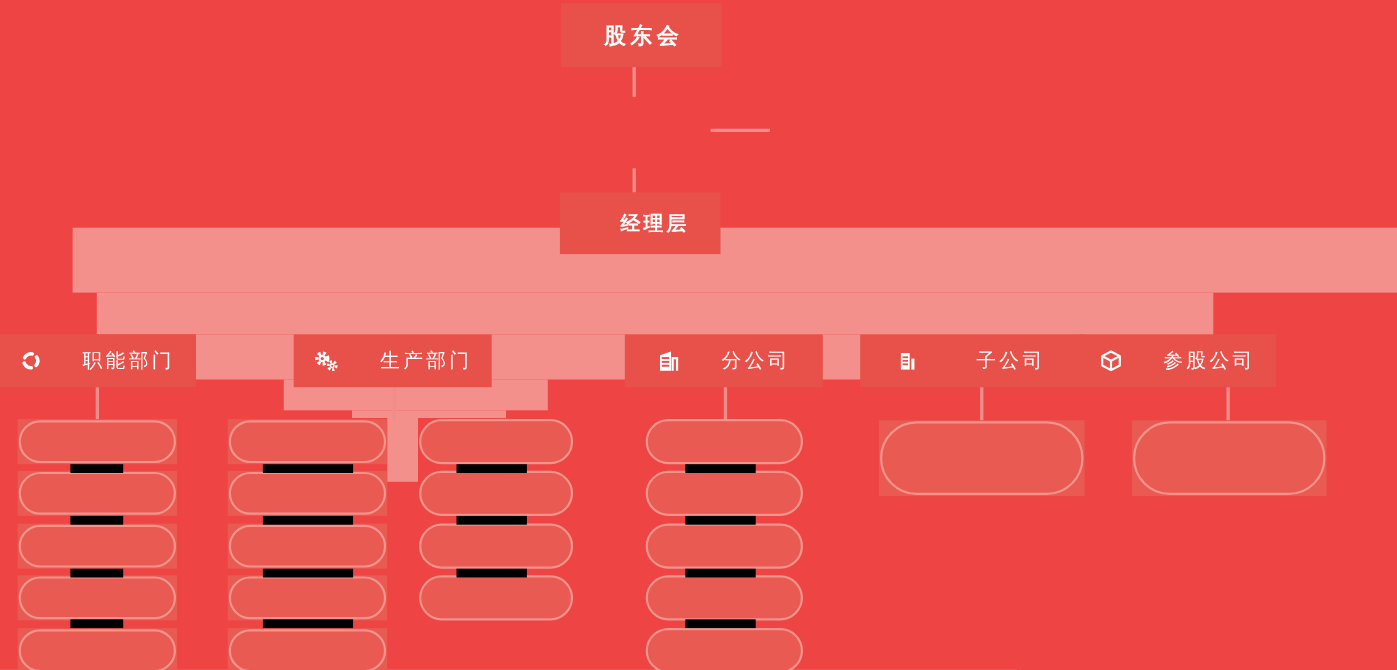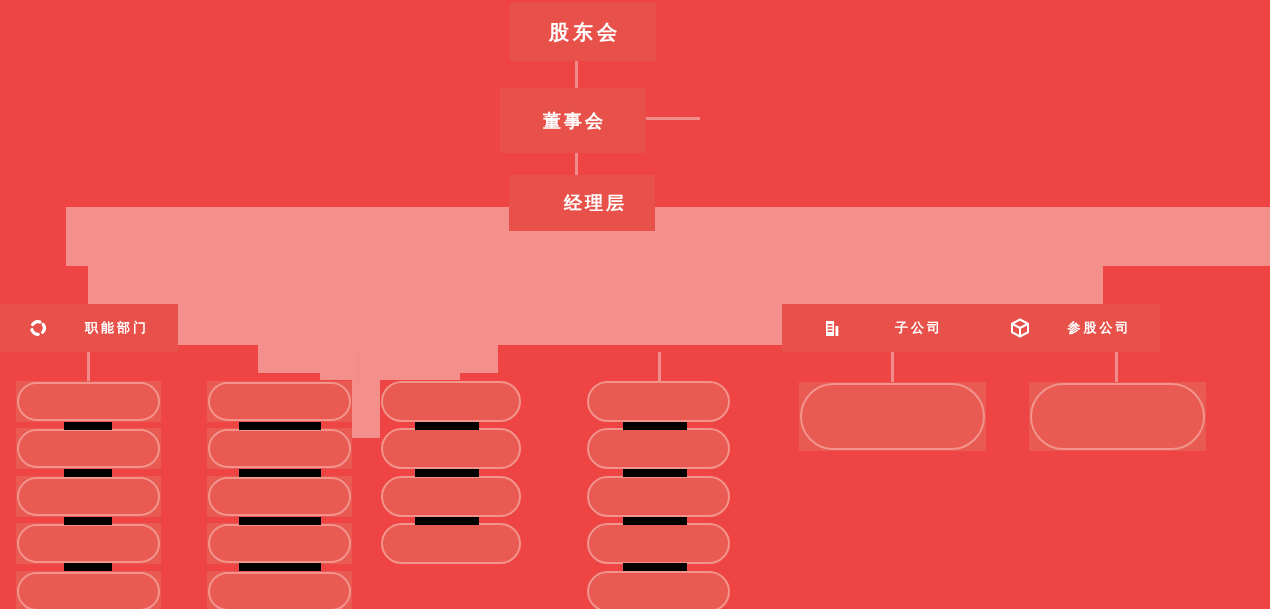--- a/index.html
+++ b/index.html
@@ -30,21 +30,21 @@
   .tn{position:absolute;background:#E85149;color:#fff;display:flex;align-items:center;
       justify-content:center;font-weight:bold;z-index:2;}
   .t1{left:510px;top:3px;width:146px;height:58px;font-size:20px;letter-spacing:4px;text-indent:4px;}
   .t2{left:500px;top:88px;width:146px;height:65px;font-size:18px;letter-spacing:3px;text-indent:3px;}
   .t3{left:700px;top:88px;width:143px;height:65px;font-size:18px;letter-spacing:3px;text-indent:3px;}
   .t4{left:509px;top:175px;width:122px;height:56px;font-size:18px;letter-spacing:3px;text-indent:3px;padding-left:24px;}
 
   
   .hdr{position:absolute;top:304px;height:48px;background:#E85149;color:#fff;display:flex;
        align-items:center;justify-content:center;z-index:2;}
-  .hdr .lbl{font-size:13px;font-weight:bold;letter-spacing:3px;padding-left:27px;}
+  .hdr .lbl{font-size:18px;font-weight:normal;letter-spacing:3px;padding-left:27px;}
   .hdr .ico{display:flex;align-items:center;margin-right:11px;}
   .h1{left:0;width:178px;}
   .h2{left:267px;width:180px;}
   .h3{left:568px;width:180px;}
   .h4{left:782px;width:203px;}
   .h4 .ico{margin-right:28px;}
   .h5{left:981px;width:179px;}
 
   
   .pill{position:absolute;height:41px;background:#E85A52;z-index:2;}
@@ -84,37 +84,59 @@
   <div class="cn cn3"></div>
   <div class="cn st1"></div>
   <div class="cn st2"></div>
   <div class="cn st3"></div>
   <div class="cn st4"></div>
   <div class="cn st5"></div>
 
   <div class="tn t1">
     <span>股东会</span>
   </div>
-  <div class="tn t2">
-    <span>董事会</span>
-  </div>
   <div class="tn t4">
     <span>经理层</span>
   </div>
 
   <div class="hdr h1">
     <span class="ico">
       <svg width="18" height="18" viewBox="0 0 18 18">
           <circle cx="9" cy="9" r="6.3" fill="none" stroke="#fff" stroke-width="3.2" stroke-dasharray="8.2 5" stroke-linecap="round" transform="rotate(-35 9 9)"></circle>
         </svg>
     </span>
     <span class="lbl">职能部门</span>
   </div>
 
-
+  <div class="hdr h2">
+    <span class="ico">
+      <svg width="23" height="20" viewBox="0 0 23 20">
+        <circle cx="8" cy="8" r="5" fill="none" stroke="#fff" stroke-width="3" stroke-dasharray="2.6 2.1"></circle>
+        <circle cx="8" cy="8" r="3.4" fill="#fff"></circle>
+        <circle cx="8" cy="8" r="1.5" fill="#E85149"></circle>
+        <circle cx="17" cy="14.5" r="3.6" fill="none" stroke="#fff" stroke-width="2.6" stroke-dasharray="2 1.6"></circle>
+        <circle cx="17" cy="14.5" r="2.2" fill="#fff"></circle>
+        <circle cx="17" cy="14.5" r="1" fill="#E85149"></circle>
+      </svg>
+    </span>
+    <span class="lbl">生产部门</span>
+  </div>
+
+  <div class="hdr h3">
+    <span class="ico">
+      <svg width="21" height="22" viewBox="0 0 21 22">
+        <polygon points="3,6 13,2.5 13,20 3,20" fill="#fff"></polygon>
+        <rect x="4.6" y="7.6" width="6.8" height="1.8" fill="#E85149"></rect>
+        <rect x="4.6" y="11.1" width="6.8" height="1.8" fill="#E85149"></rect>
+        <rect x="4.6" y="14.6" width="6.8" height="1.8" fill="#E85149"></rect>
+        <path d="M14.5 20 V8.5 H18.5 V20" fill="none" stroke="#fff" stroke-width="2"></path>
+      </svg>
+    </span>
+    <span class="lbl">分公司</span>
+  </div>
 
   <div class="hdr h4">
     <span class="ico">
       <svg width="16" height="20" viewBox="0 0 16 20">
         <rect x="2" y="3" width="8" height="15" fill="#fff"></rect>
         <rect x="3.5" y="6" width="5" height="1.6" fill="#E85149"></rect>
         <rect x="3.5" y="9.2" width="5" height="1.6" fill="#E85149"></rect>
         <rect x="3.5" y="12.4" width="5" height="1.6" fill="#E85149"></rect>
         <rect x="11.5" y="8" width="2.8" height="10" fill="#fff"></rect>
       </svg>

